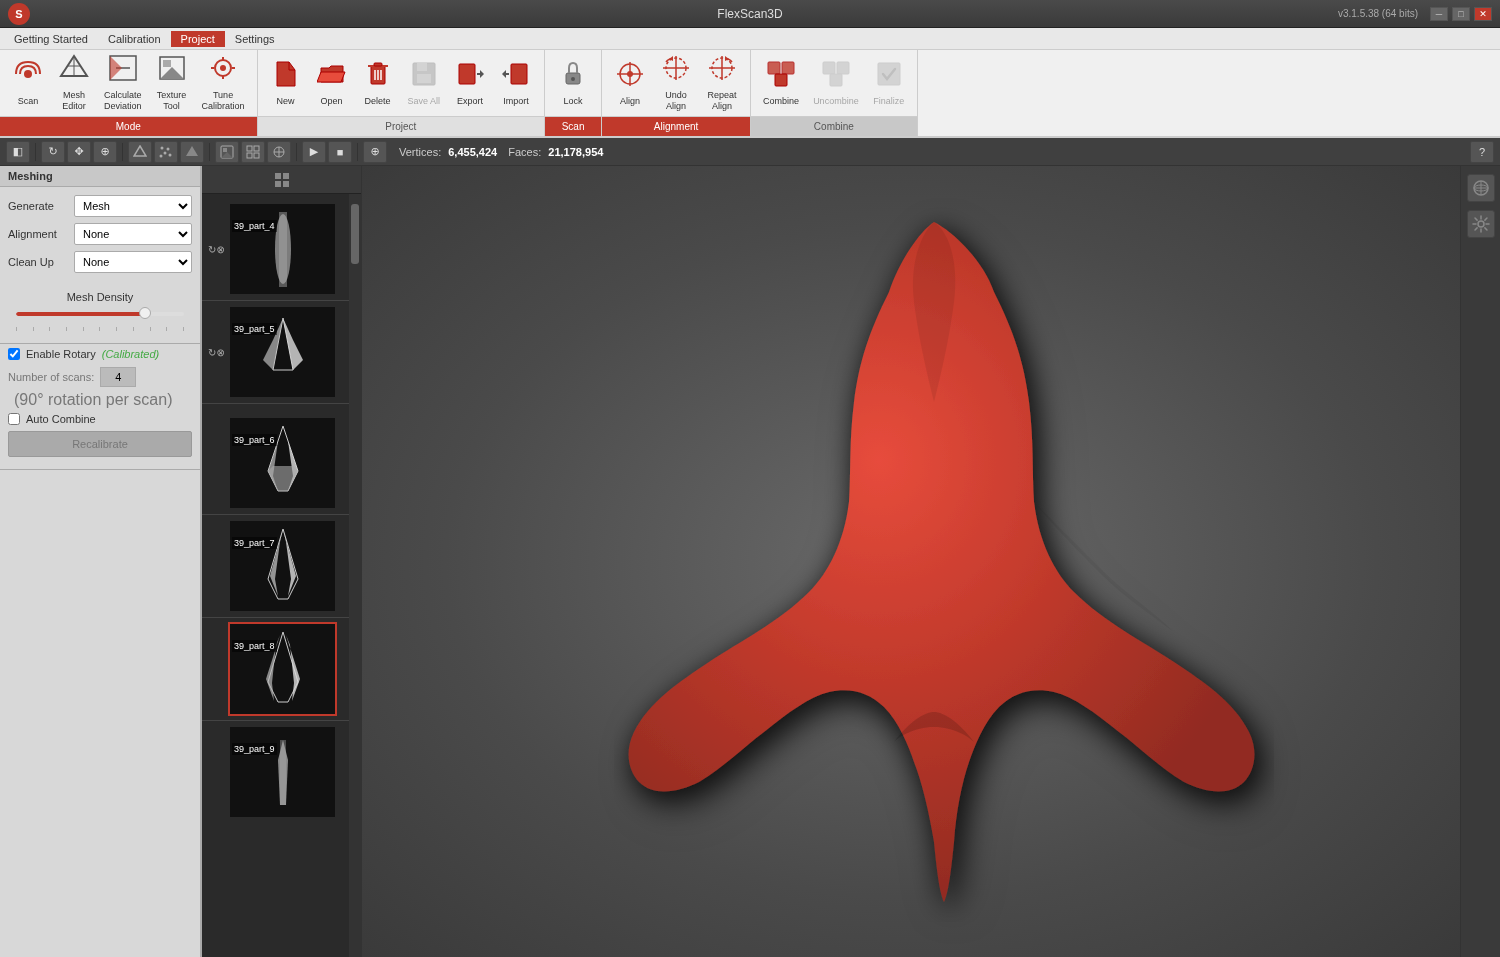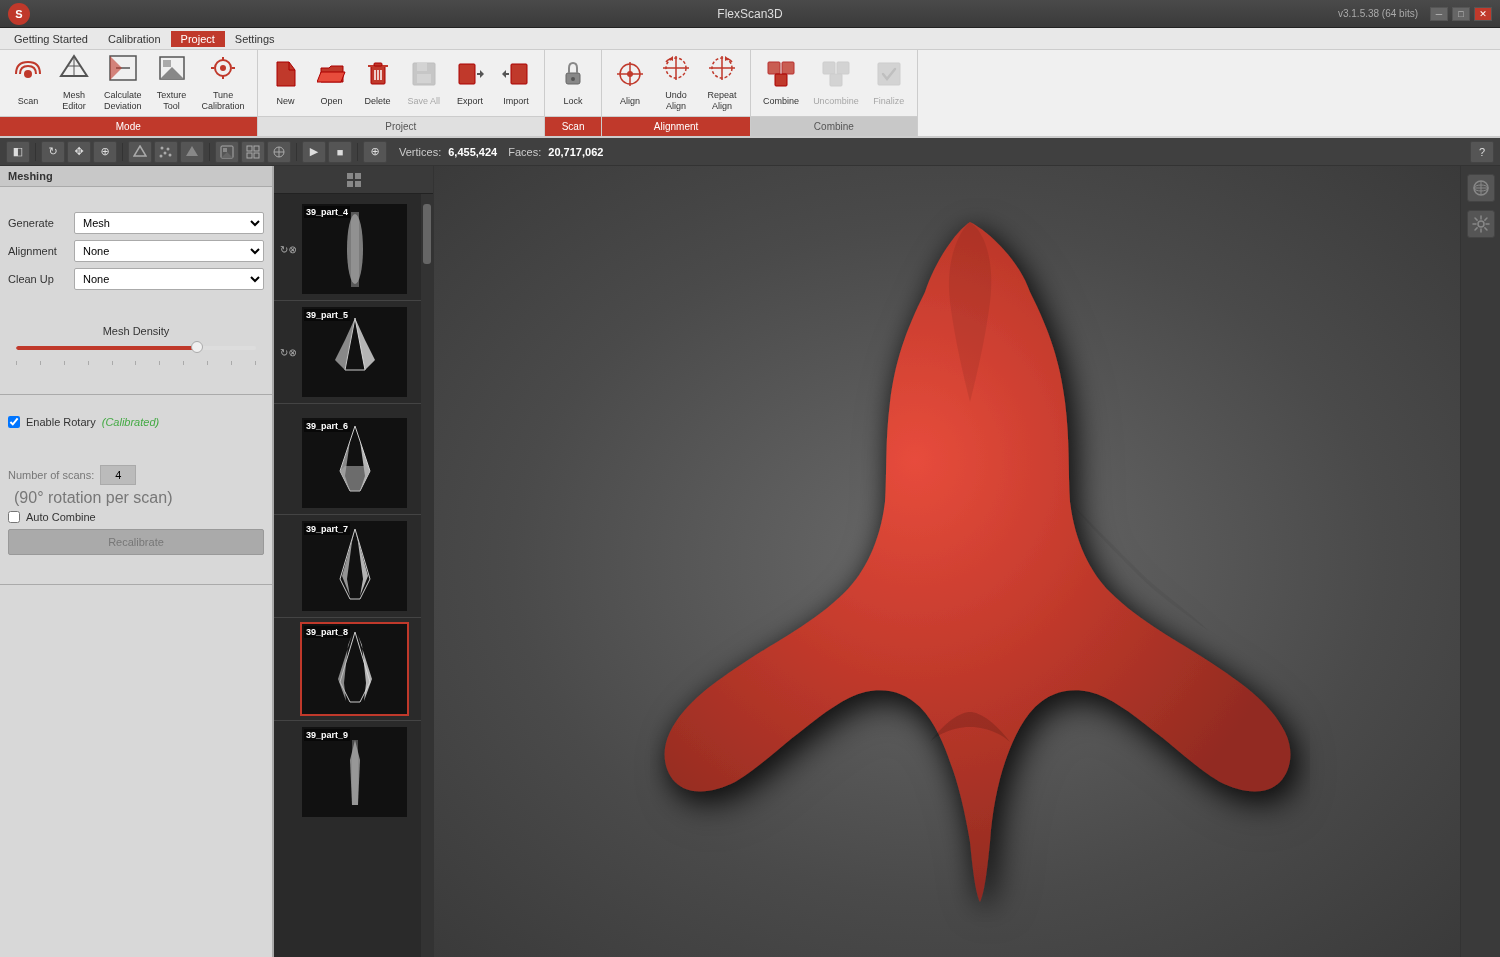--- a/index.html
+++ b/index.html
@@ -106,26 +106,25 @@
       justify-content: center;
       cursor: pointer;
       color: #ddd;
       font-size: 11px;
     }
     .vt-sep { width: 1px; height: 18px; background: #333; margin: 0 3px; }
     .vt-stats { color: #ccc; font-size: 11px; margin-left: 10px; }
 
     
     #left-panel {
-      width: 274px;
+      width: 202px;
       background: #d8d8d8;
       border-right: 2px solid #aaa;
       display: flex;
       flex-direction: column;
-      gap: 17px;
     }
     .panel-section {
       background: #c8c8c8;
       padding: 4px 8px;
       font-size: 11px;
       font-weight: bold;
       color: #333;
       border-bottom: 1px solid #aaa;
     }
     .panel-content {
@@ -150,21 +149,21 @@
 
     .slider-container { padding: 4px 8px 8px; }
     .slider-label { font-size: 11px; color: #333; text-align: center; margin-bottom: 4px; }
     .slider-ticks { display: flex; justify-content: space-between; margin-top: 2px; }
     .slider-tick { width: 1px; height: 4px; background: #aaa; }
 
     .checkbox-row {
       display: flex;
       align-items: flex-end;
       gap: 6px;
-      margin-bottom: 20px;
+      margin-bottom: 7px;
       padding: 0 8px;
     }
     .checkbox-row input[type=checkbox] { width: 12px; height: 12px; }
     .checkbox-label { font-size: 11px; color: #333; }
     .calibrated { color: #4a4; font-size: 11px; font-style: italic; }
 
     .rotary-options { padding: 0 8px 8px; }
     .rotary-row { display: flex; align-items: center; gap: 6px; margin-bottom: 4px; }
     .rotary-label { font-size: 11px; color: #777; }
     .num-input {
@@ -231,27 +230,26 @@
     }
     .thumb-item {
       position: relative;
       margin: 2px 20px 2px 20px;
       cursor: pointer;
       border: 2px solid transparent;
     }
     .thumb-item.selected { border-color: #c0392b; }
     .thumb-label {
       position: absolute;
-      top: 2px;
+      top: 16px;
       left: 2px;
       font-size: 9px;
       color: white;
       background: rgba(0,0,0,0.5);
       padding: 1px 2px;
-      font-weight: bold;
     }
     .thumb-img {
       width: 100%;
       height: 90px;
       background: #111;
       display: flex;
       align-items: center;
       justify-content: center;
     }
     .scrollbar-area {
@@ -609,21 +607,21 @@
     </div>
     <div class="vt-sep"></div>
     <div class="vt-btn">▶</div>
     <div class="vt-btn">■</div>
     <div class="vt-sep"></div>
     <div class="vt-btn">⊕</div>
     <div class="vt-stats">
       <span>Vertices:</span>
       <span style="color:white;font-weight:bold;margin:0 8px 0 4px;">6,455,424</span>
       <span>Faces:</span>
-      <span style="color:white;font-weight:bold;margin-left:4px;">20,717,062</span>
+      <span style="color:white;font-weight:bold;margin-left:4px;">21,178,954</span>
     </div>
     <div style="margin-left:auto;display:flex;gap:4px;">
       <div class="vt-btn">?</div>
     </div>
   </div>
 
   <div style="display:flex;flex:1;overflow:hidden;">
 
     <div id="left-panel">
       <div class="panel-section">Meshing</div>

